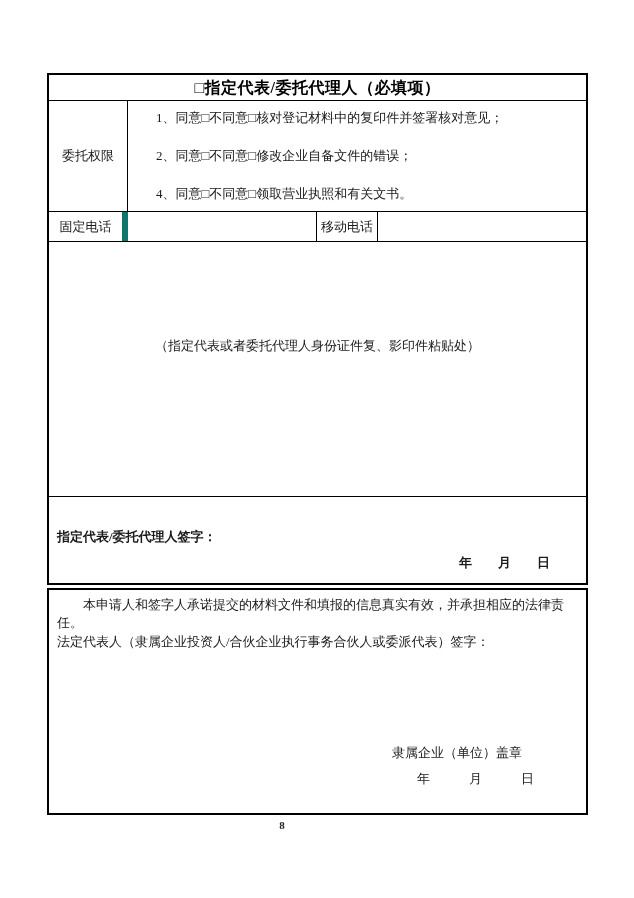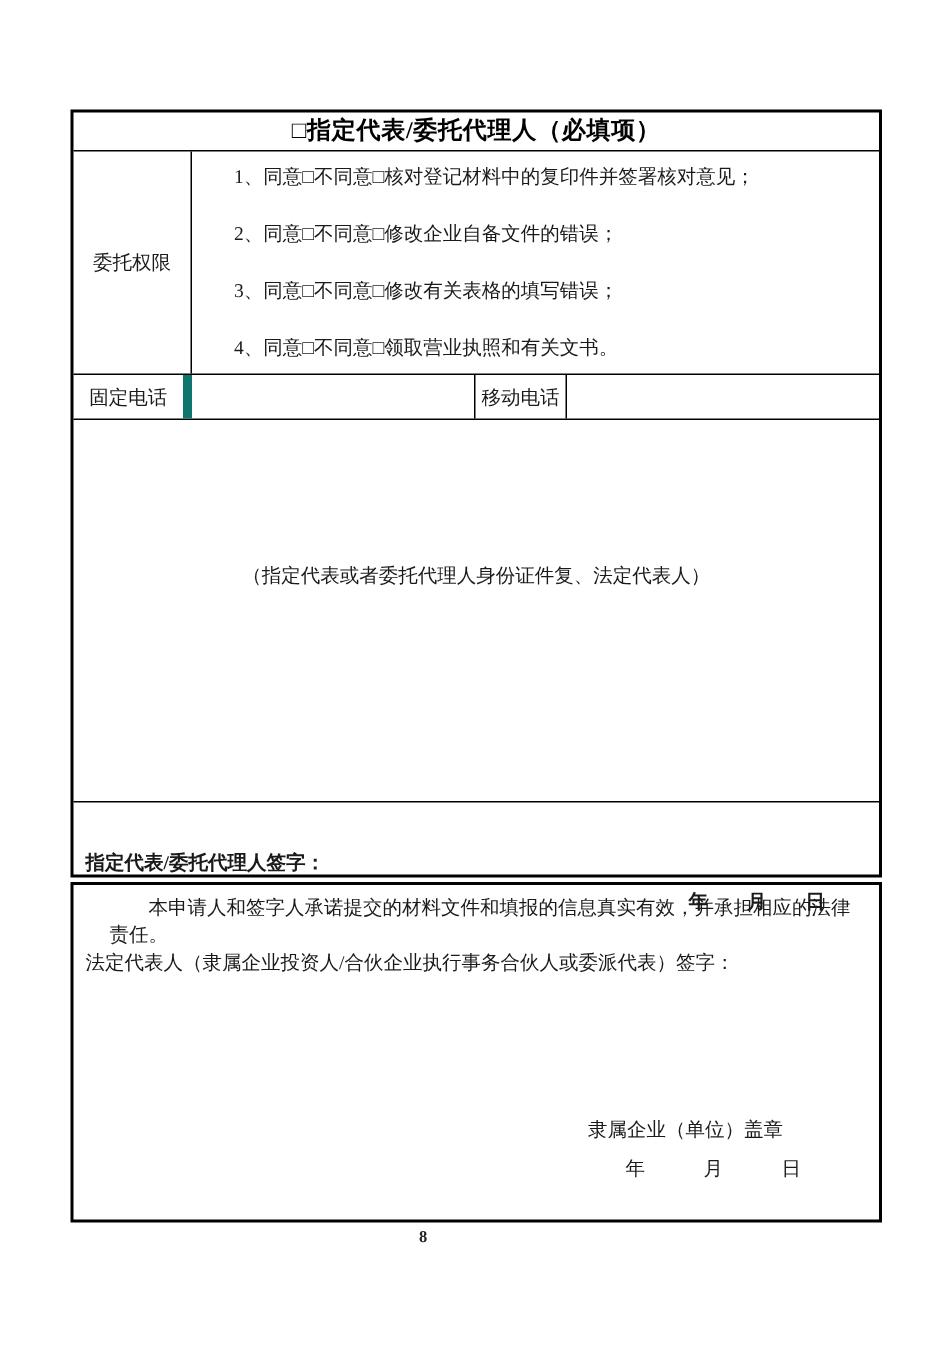--- a/index.html
+++ b/index.html
@@ -72,21 +72,21 @@
     display:flex; flex-direction:column;
   }
   .row-title2 {
     flex:0 0 24px; height:24px; line-height:24px;
     border-bottom:1px solid #000;
     text-align:center;
     font-weight:bold; font-size:16px; color:#000;
     letter-spacing:0.5px;
   }
   .body2 { flex:1; position:relative; font-size:13px; }
-  .commit-text { position:absolute; left:24px; right:8px; top:6px; text-indent:2em; }
+  .commit-text { position:absolute; left:8px; right:8px; top:6px; text-indent:2em; }
   .signer-label { position:absolute; left:8px; top:43px; }
   .seal-label { position:absolute; right:64px; top:154px; }
   .date2 { position:absolute; right:52px; top:180px; }
   
   .page-num {
     position:absolute; left:0; right:0; top:819px;
     text-align:center; font-size:11px; font-weight:bold; color:#222;
   }
 </style>
 </head>
@@ -96,34 +96,33 @@
 
   <div class="tbl1">
 
     <div class="row-title">□指定代表/委托代理人（必填项）</div>
 
     <div class="row-authority">
       <div class="cell-label">委托权限</div>
       <div class="cell-items">
         <div>1、同意□不同意□核对登记材料中的复印件并签署核对意见；</div>
         <div>2、同意□不同意□修改企业自备文件的错误；</div>
-        <div>3、同意□不同意□修改有关表格的填写错误；</div>
         <div>4、同意□不同意□领取营业执照和有关文书。</div>
       </div>
     </div>
 
     <div class="row-phone">
       <div class="cell-phone-label1">固定电话</div>
       <div class="cell-phone-value1"></div>
       <div class="cell-phone-label2">移动电话</div>
       <div class="cell-phone-value2"></div>
     </div>
 
     <div class="row-paste">
-      <span>（指定代表或者委托代理人身份证件复、法定代表人）</span>
+      <span>（指定代表或者委托代理人身份证件复、影印件粘贴处）</span>
     </div>
 
     <div class="row-sign">
       <span class="sign-label">指定代表/委托代理人签字：</span>
       <span class="sign-date">年　　月　　日</span>
     </div>
 
   </div>
 
   <div class="tbl2">

